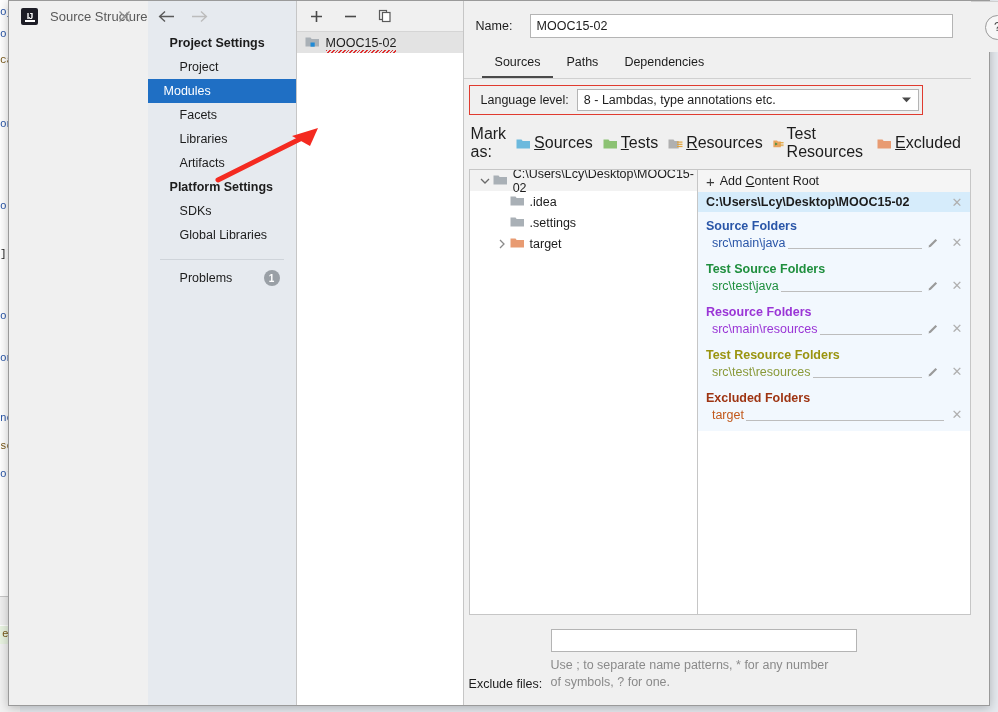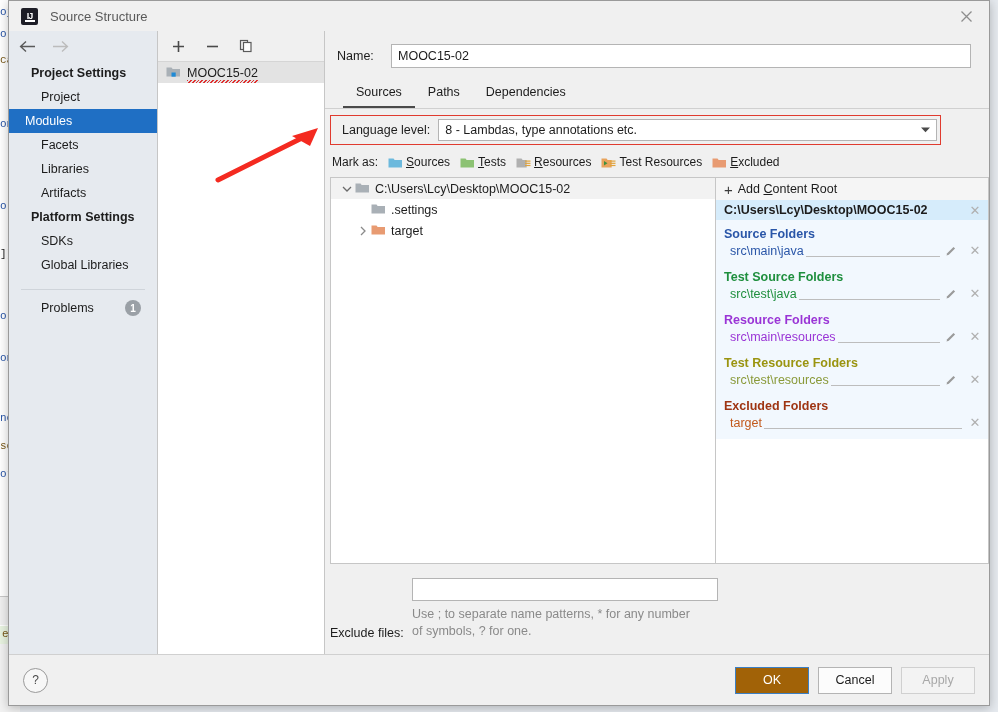--- a/index.html
+++ b/index.html
@@ -19,21 +19,21 @@
   #bg .greenline{position:absolute;left:0;top:626px;width:20px;height:18px;background:#e8f3e0;}
   #bg .bottomgray{position:absolute;left:0;top:644px;width:20px;height:68px;background:#f2f2f2;}
 
   
   #dialog{
     position:absolute;left:8px;top:0px;width:982px;height:706px;
     background:#f0f0f0;
     border:1px solid #9a9a9a;
     box-shadow:0 2px 10px rgba(0,0,0,.25);
     box-sizing:border-box;
-    display:flex;flex-direction:column;
+    display:flex;flex-direction:row;
   }
   
   .titlebar{height:30px;background:#f0f0f0;display:flex;align-items:center;flex:0 0 auto;position:relative;}
   .ij-logo{width:17px;height:17px;margin-left:12px;background:#1d1d26;border-radius:2px;position:relative;display:flex;align-items:center;justify-content:center;}
   .ij-logo span{color:#fff;font-size:9px;font-weight:bold;letter-spacing:-1px;font-family:"Liberation Sans",sans-serif;}
   .ij-logo .bar{position:absolute;bottom:3px;left:3.5px;width:10px;height:2px;background:#fff;}
   .title-text{margin-left:12px;font-size:13px;color:#5a5a5a;}
   .close-btn{position:absolute;right:0;top:0;width:46px;height:30px;display:flex;align-items:center;justify-content:center;cursor:default;}
   .close-btn svg{display:block;}
 
@@ -75,21 +75,21 @@
   .tabs-underline{height:1px;background:#d0d0d0;margin:0;}
 
   
   .langwrap{margin:6px 48px 0 5px;border:1px solid #e03b2f;padding:3px 3px 3px 4px;display:flex;align-items:center;}
   .lang-lbl{font-size:12.5px;margin:0 8px 0 7px;}
   .lang-combo{flex:1 1 auto;height:22px;border:1px solid #b4b4b4;background:#fff;display:flex;align-items:center;box-sizing:border-box;}
   .lang-combo .val{flex:1 1 auto;font-size:12.5px;padding-left:6px;color:#1c1c1c;}
   .lang-combo .arrow{width:22px;display:flex;align-items:center;justify-content:center;}
 
   
-  .markas{display:flex;align-items:center;padding:10px 0 0 5px;font-size:12px;}
+  .markas{display:flex;align-items:center;padding:10px 0 0 5px;font-size:16px;}
   .markas .lbl{margin:0 10px 0 2px;}
   .mk{display:flex;align-items:center;margin-right:10px;}
   .mk .txt{margin-left:3px;}
   .mk u{text-decoration:underline;}
 
   
   .panes{flex:1 1 auto;display:flex;margin:8px 0 0 5px;border:1px solid #c6c6c6;background:#fff;min-height:0;}
   .treepane{flex:1 1 auto;background:#fff;overflow:hidden;min-width:0;}
   .trow{display:flex;align-items:center;height:21px;padding-left:8px;font-size:12.5px;color:#1c1c1c;}
   .trow.root{background:#f2f2f2;}
@@ -319,20 +319,28 @@
                 </svg>
             </span>
             <span>
               <svg width="15" height="13" viewBox="0 0 15 13">
                   <path d="M0.5 2.5 h5 l1.2 1.4 h7.3 v7.6 h-13.5 z" fill="#a9b0b6"></path>
                 </svg>
             </span>
             <span class="tname">C:\Users\Lcy\Desktop\MOOC15-02</span>
           </div>
 
+          <div class="trow" style="padding-left:40px;">
+            <span>
+              <svg width="15" height="13" viewBox="0 0 15 13">
+                  <path d="M0.5 2.5 h5 l1.2 1.4 h7.3 v7.6 h-13.5 z" fill="#a9b0b6"></path>
+                </svg>
+            </span>
+            <span class="tname">.idea</span>
+          </div>
 
           <div class="trow" style="padding-left:40px;">
             <span>
               <svg width="15" height="13" viewBox="0 0 15 13">
                   <path d="M0.5 2.5 h5 l1.2 1.4 h7.3 v7.6 h-13.5 z" fill="#a9b0b6"></path>
                 </svg>
             </span>
             <span class="tname">.settings</span>
           </div>
 

